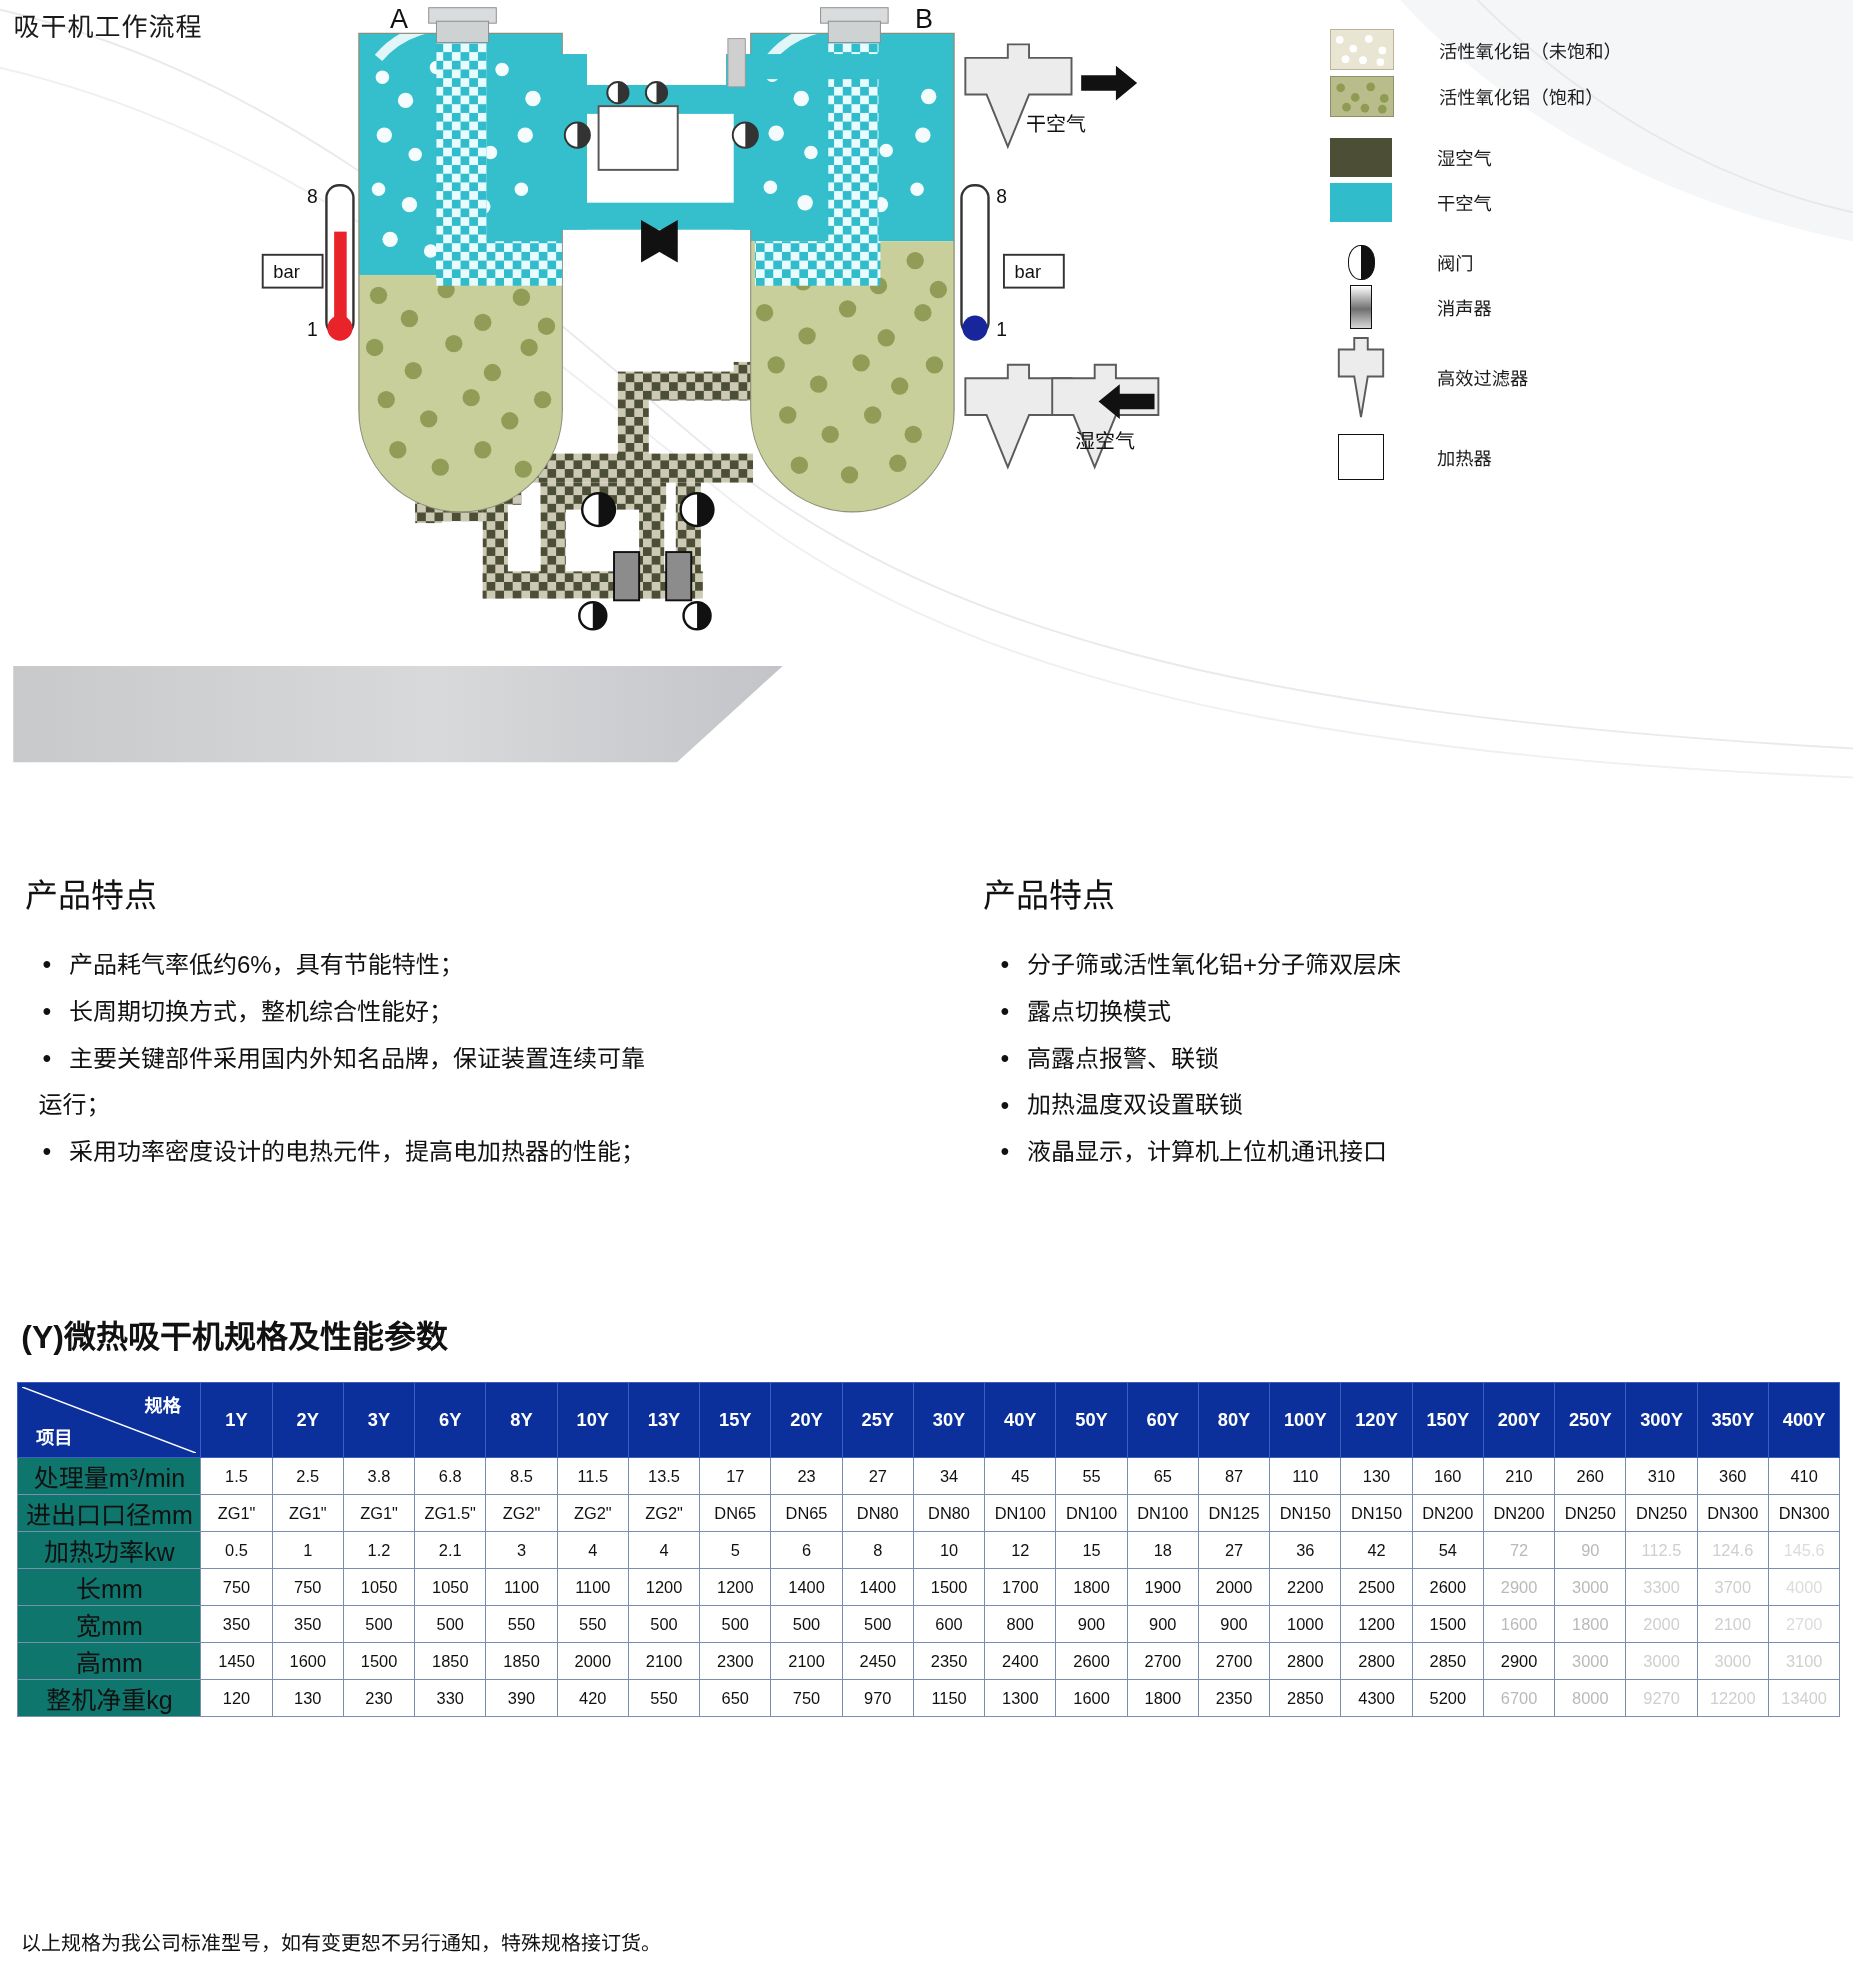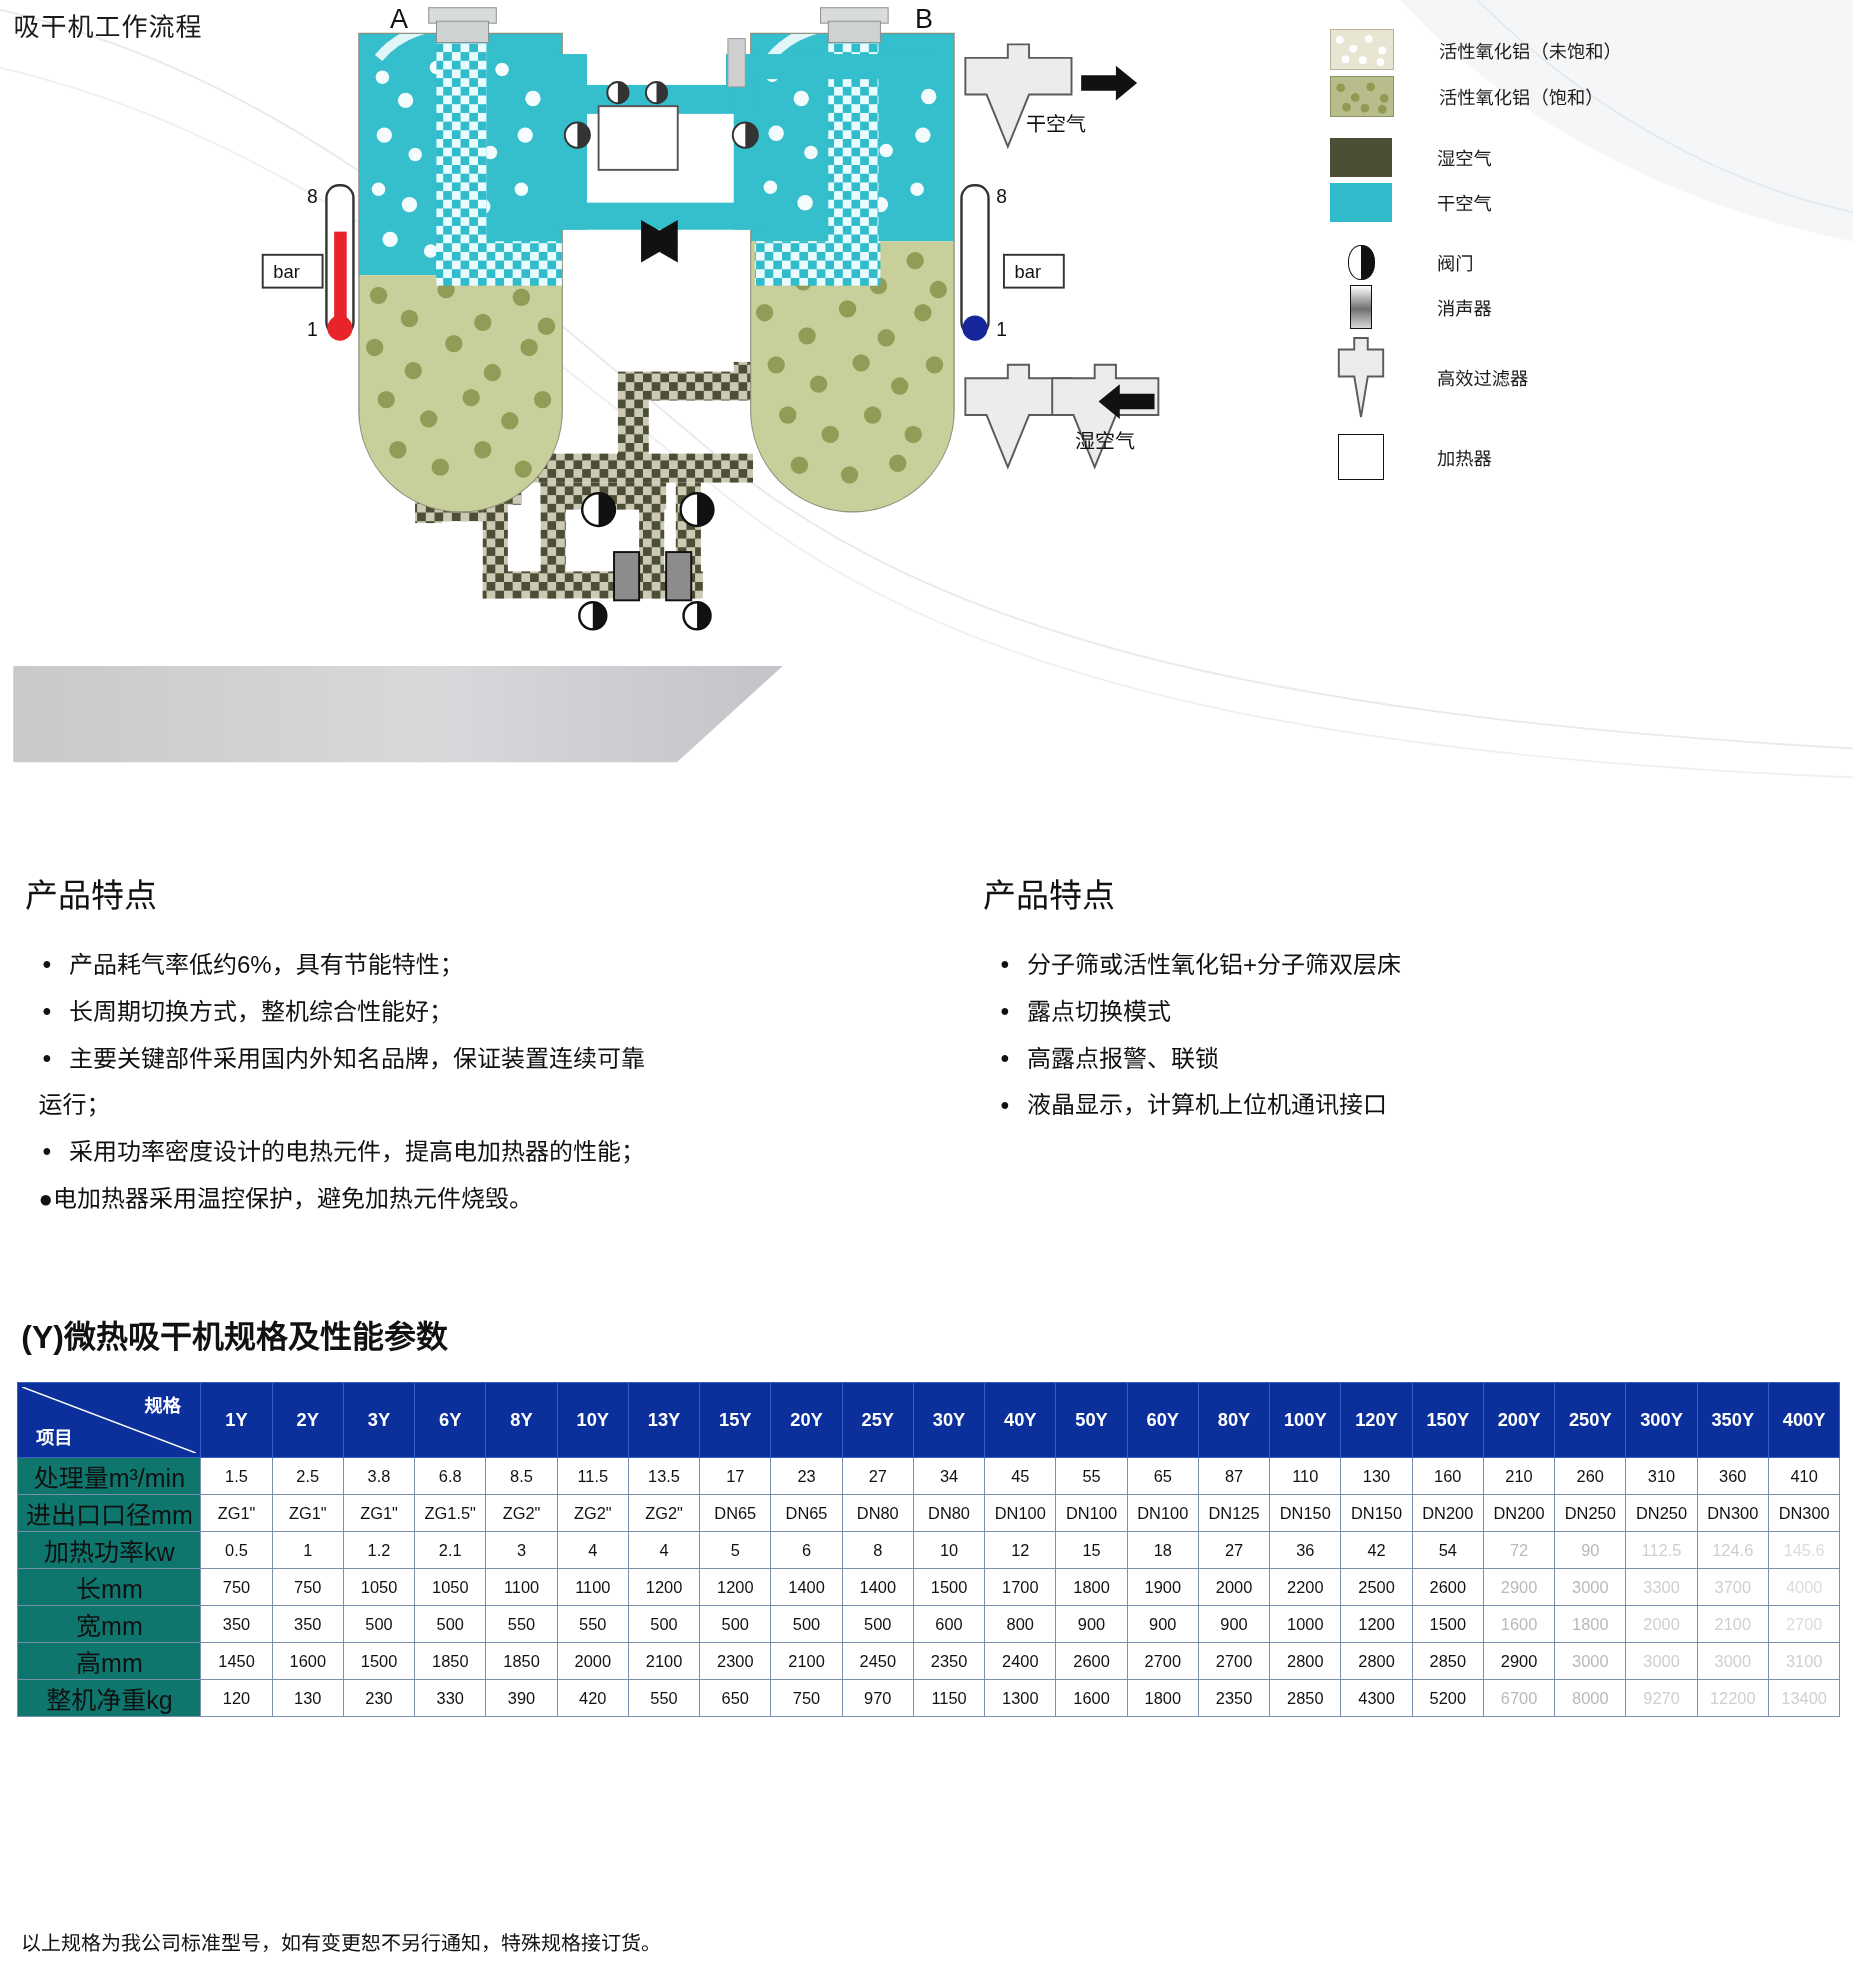--- a/index.html
+++ b/index.html
@@ -546,30 +546,30 @@
 
 <div class="features">
   <div class="feat-col left">
     <h2 class="feat-title">产品特点</h2>
     <ul class="feat-list">
       <li>产品耗气率低约6%，具有节能特性；</li>
       <li>长周期切换方式，整机综合性能好；</li>
       <li> 主要关键部件采用国内外知名品牌，保证装置连续可靠</li>
       <li class="nobullet">运行；</li>
       <li>采用功率密度设计的电热元件，提高电加热器的性能；</li>
-      <li class="inline-bullet">●电加热器采用温控保护，避免加热元件烧毁。</li>
     </ul>
   </div>
 
   <div class="feat-col right">
     <h2 class="feat-title">产品特点</h2>
     <ul class="feat-list">
       <li>分子筛或活性氧化铝+分子筛双层床</li>
       <li>露点切换模式</li>
       <li>高露点报警、联锁</li>
+      <li>加热温度双设置联锁</li>
       <li>液晶显示，计算机上位机通讯接口</li>
     </ul>
   </div>
 </div>
 
 <div class="spec-section">
   <h2 class="spec-title">(Y)微热吸干机规格及性能参数</h2>
   <table class="spec">
     <thead>
       <tr>

